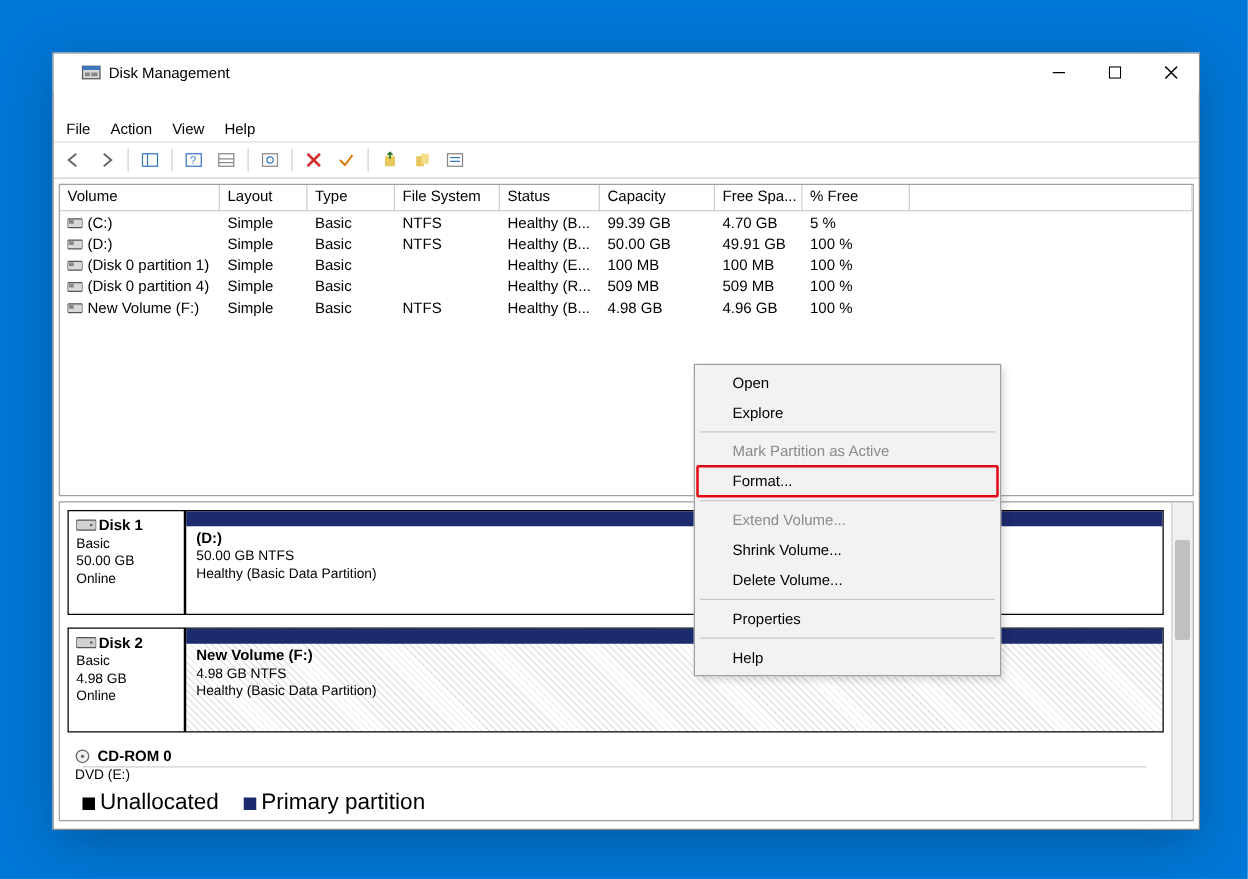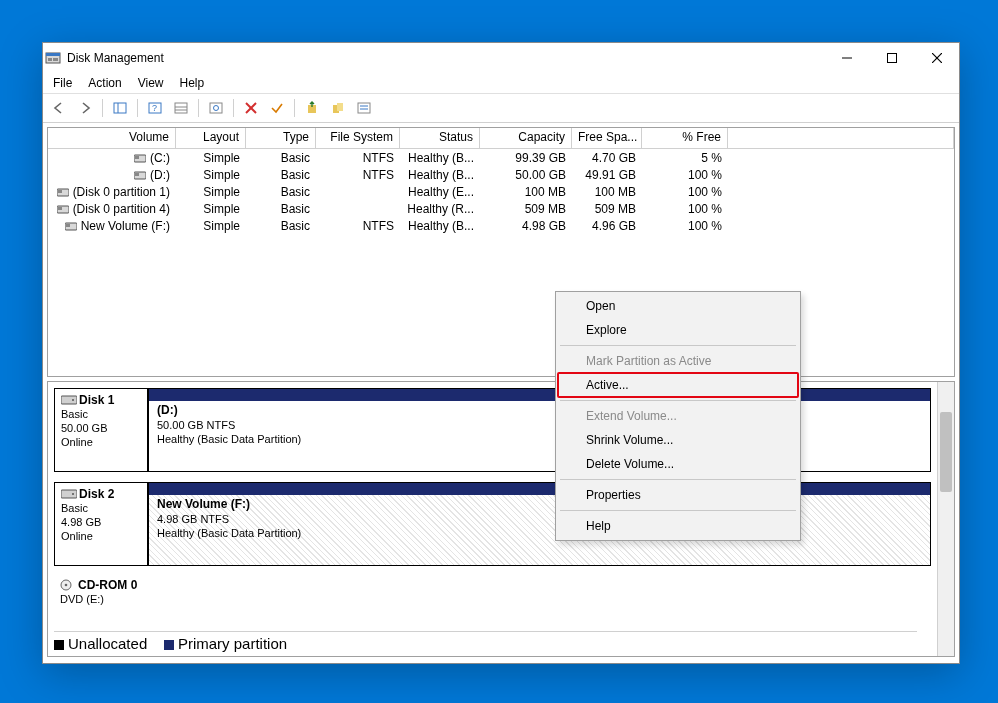--- a/index.html
+++ b/index.html
@@ -25,21 +25,21 @@
     box-shadow: 0 10px 40px rgba(0,0,0,0.25);
     display: flex;
     flex-direction: column;
   }
 
   
   .titlebar {
     height: 30px;
     display: flex;
     align-items: center;
-    padding: 0 0 0 2px;
+    padding: 0 0 0 22px;
     background: #ffffff;
   }
   .titlebar .app-icon {
     width: 16px;
     height: 16px;
     margin-right: 6px;
   }
   .titlebar .title-text {
     flex: 0 0 auto;
     font-size: 12px;
@@ -56,20 +56,21 @@
   }
   .win-btn svg { display:block; }
 
   
   .menubar {
     height: 20px;
     display: flex;
     align-items: center;
     padding: 0 2px;
     border-bottom: 1px solid #e0e0e0;
+    margin-top: 20px;
   }
   .menubar .menu-item {
     padding: 2px 8px;
   }
 
   
   .toolbar {
     height: 28px;
     display: flex;
     align-items: center;
@@ -92,21 +93,20 @@
     margin: 0 3px;
   }
 
   
   .vol-list {
     border: 1px solid #a0a0a0;
     margin: 4px 4px 0 4px;
     background: #fff;
     height: 248px;
     overflow: hidden;
-    text-align: right;
   }
   .vol-header {
     display: flex;
     height: 20px;
     background: #ffffff;
     border-bottom: 1px solid #d0d0d0;
   }
   .vol-header .col {
     border-right: 1px solid #d0d0d0;
     padding: 2px 6px;
@@ -214,24 +214,24 @@
   .disk-vol.hatched {
     background-image: repeating-linear-gradient(
       45deg,
       #ffffff 0, #ffffff 3px,
       #e4e4e4 3px, #e4e4e4 4px
     );
   }
   .disk-vol b { font-size: 12px; display:block; margin-bottom:1px;}
 
   .legend {
-    position: absolute; left: 6px; bottom: 4px; right: 20px;
-    font-size: 15px;
+    position: absolute; left: 18px; bottom: 4px; right: 20px;
+    font-size: 18px;
     border-top: 1px solid #d0d0d0;
-    padding-top: 3px;
+    padding-top: 17px;
   }
   .legend .sw {
     display: inline-block;
     width: 10px; height: 10px;
     vertical-align: -1px;
     margin-right: 4px;
   }
   .legend .sw.black { background:#000; }
   .legend .sw.navy  { background:#1c2a6e; }
 
@@ -537,21 +537,21 @@
   </div>
 
   <div style="height:6px;"></div>
 </div>
 
 <div class="context-menu">
   <div class="ctx-item">Open</div>
   <div class="ctx-item">Explore</div>
   <div class="ctx-sep"></div>
   <div class="ctx-item disabled">Mark Partition as Active</div>
-  <div class="ctx-item ctx-highlight">Active...</div>
+  <div class="ctx-item ctx-highlight">Format...</div>
   <div class="ctx-sep"></div>
   <div class="ctx-item disabled">Extend Volume...</div>
   <div class="ctx-item">Shrink Volume...</div>
   <div class="ctx-item">Delete Volume...</div>
   <div class="ctx-sep"></div>
   <div class="ctx-item">Properties</div>
   <div class="ctx-sep"></div>
   <div class="ctx-item">Help</div>
 </div>
 

